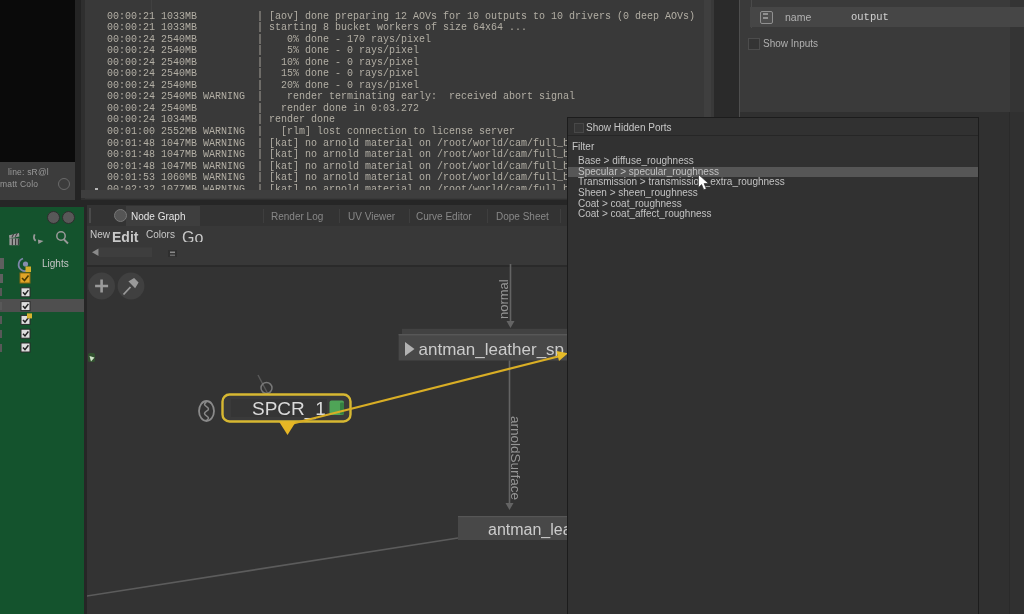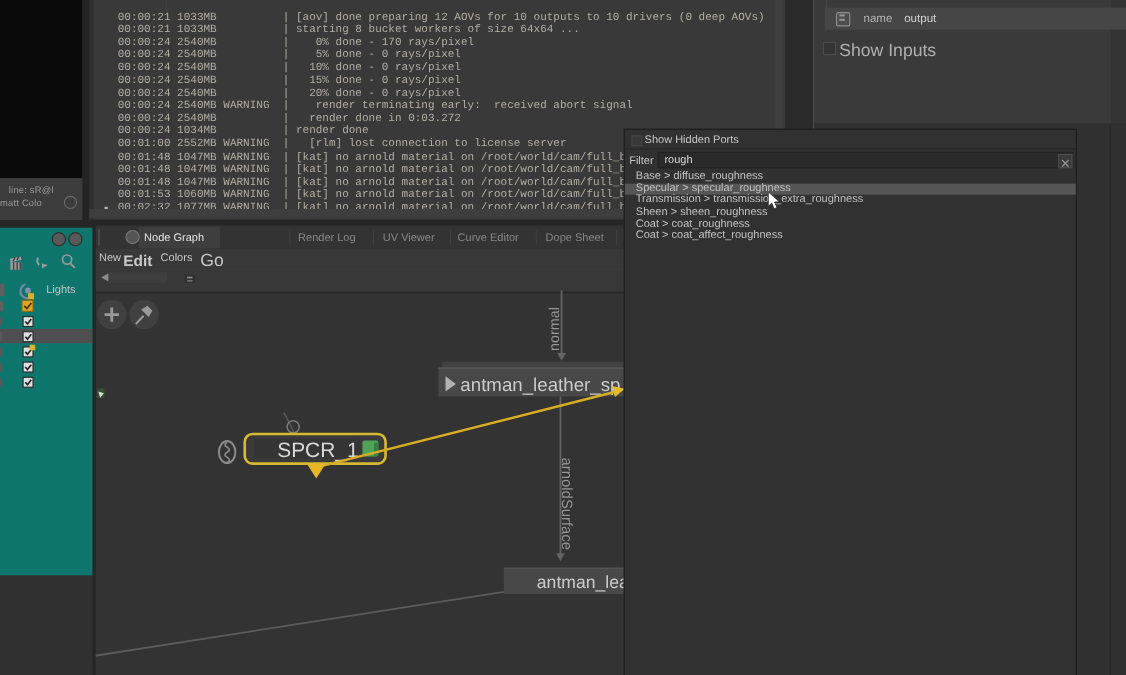--- a/index.html
+++ b/index.html
@@ -15,24 +15,24 @@
   <div class="abs" style="left:1010px;top:0;width:14px;height:112px;background:#343434;"></div>
   <div class="abs" style="left:739px;top:0;width:1px;height:200px;background:#4e4e4e;"></div>
   <div class="abs" style="left:751px;top:0;width:1px;height:28px;background:#4a4a4a;"></div>
   <div class="abs" style="left:1009px;top:112px;width:1px;height:502px;background:#2a2a2a;"></div>
 
   <div class="abs" style="left:750px;top:7px;width:274px;height:20px;background:#464646;"></div>
   <div class="abs" style="left:760px;top:10.5px;width:11px;height:11px;border:1px solid #909090;border-radius:2px;background:#4e4e4e;"></div>
   <div class="abs" style="left:763px;top:13px;width:5px;height:2px;background:#909090;"></div>
   <div class="abs" style="left:763px;top:17px;width:5px;height:2px;background:#909090;"></div>
   <div class="abs" style="left:785px;top:11px;font-size:10.5px;color:#b2b2b2;">name</div>
-  <div class="abs" style="left:822px;top:11px;font-size:10.5px;color:#d2d2d2;">output</div>
+  <div class="abs" style="left:851px;top:11px;font-size:10.5px;color:#d2d2d2;font-family:Liberation Mono, monospace;">output</div>
 
   <div class="abs" style="left:748px;top:38px;width:10px;height:10px;background:#343434;border:1px solid #4c4c4c;"></div>
-  <div class="abs" style="left:763px;top:37.5px;font-size:16px;color:#b0b0b0;">Show Inputs</div>
+  <div class="abs" style="left:763px;top:37.5px;font-size:10px;color:#b0b0b0;">Show Inputs</div>
 
   <div class="abs" style="left:0;top:0;width:75px;height:162px;background:#0a0a0a;"></div>
   <div class="abs" style="left:0;top:162px;width:75px;height:38px;background:#3c3c3c;"></div>
   <div class="abs" style="left:8px;top:167px;font-size:8.5px;color:#9a9a9a;letter-spacing:0.2px;">line: sR@l</div>
   <div class="abs" style="left:0px;top:179px;font-size:8.5px;color:#9a9a9a;letter-spacing:0.2px;">matt Colo</div>
   <div class="abs" style="left:58px;top:178px;width:10px;height:10px;border:1px solid #6a6a6a;border-radius:50%;"></div>
 
   <div class="abs" style="left:81px;top:0;width:633px;height:199px;background:#393939;overflow:hidden;">
     <div class="abs" style="left:0;top:0;width:4px;height:199px;background:#2f2f2f;"></div>
     <div class="abs" style="left:69.5px;top:0;width:1px;height:188px;background:#414141;"></div>
@@ -55,21 +55,21 @@
 00:02:32 1077MB WARNING  | [kat] no arnold material on /root/world/cam/full_body_</pre>
     <div class="abs" style="left:14px;top:187.5px;width:3px;height:3px;background:#b5b5b5;"></div>
     <div class="abs" style="left:0px;top:190px;width:633px;height:8px;background:#3e3e3e;"></div>
   </div>
 
   <div class="abs" style="left:75px;top:0;width:6px;height:207px;background:#242424;"></div>
   <div class="abs" style="left:714px;top:0;width:25px;height:200px;background:#2a2a2a;"></div>
   <div class="abs" style="left:0;top:200px;width:740px;height:7px;background:#262626;"></div>
   <div class="abs" style="left:84px;top:207px;width:3px;height:407px;background:#262626;"></div>
 
-  <div class="abs" style="left:0;top:207px;width:84px;height:316px;background:#0f766e;">
+  <div class="abs" style="left:0;top:207px;width:84px;height:407px;background:#14532d;">
 
     <div class="abs" style="left:47px;top:4px;width:11px;height:11px;border-radius:50%;background:#585858;border:1px solid #2e2e2e;"></div>
     <div class="abs" style="left:62px;top:4px;width:11px;height:11px;border-radius:50%;background:#585858;border:1px solid #2e2e2e;"></div>
 
     <svg class="abs" style="left:0;top:20px;" width="84" height="30" viewBox="0 0 84 30">
       <path d="M9 8.3 L19 6.1 L19.4 9.4 L9.4 11.4 Z" fill="#9a9a9a"></path>
       <path d="M11.8 10.4 l2 -3.6 M15.3 9.7 l2 -3.6" stroke="#3d3d3d" stroke-width="1.1"></path>
       <rect x="9.4" y="11.4" width="9.8" height="6.8" fill="#9a9a9a"></rect>
       <path d="M12.4 11.4 v6.8 M15.6 11.4 v6.8 M18.4 11.4 v6.8" stroke="#3d3d3d" stroke-width="1.2"></path>
       <path d="M34.7 7.3 q-2 4 1 6.5" stroke="#9a9a9a" stroke-width="1.8" fill="none"></path>
@@ -198,28 +198,20 @@
       <path d="M206.5 402 q-4 2.3 0 4.6 q4 2.3 0 4.6 q-4 2.3 0 4.6 q4 2.3 0 4.6" stroke="#8a8a8a" stroke-width="1.5" fill="none"></path>
       <path d="M279 421.5 h17 l-8.5 13.5 z" fill="#e6b625"></path>
     </g>
   </svg>
 
   <div class="abs" style="left:567px;top:117px;width:410px;height:497px;background:#313131;border:1px solid #1c1c1c;">
     <div class="abs" style="left:6px;top:5px;width:8px;height:8px;background:#373737;border:1px solid #484848;"></div>
     <div class="abs" style="left:18px;top:4px;font-size:10px;color:#c8c8c8;">Show Hidden Ports</div>
     <div class="abs" style="left:0;top:16.5px;width:410px;height:1px;background:#262626;"></div>
     <div class="abs" style="left:4px;top:23px;font-size:10px;color:#c8c8c8;">Filter</div>
-    <div class="abs" style="left:30px;top:20px;width:376px;height:13px;background:#2a2a2a;border:1px solid #222222;">
-      <div class="abs" style="left:5px;top:1px;font-size:10px;color:#d8d8d8;">rough</div>
-      <div class="abs" style="left:363px;top:1px;width:11px;height:11px;background:#3a3a3a;border:1px solid #4e4e4e;">
-        <svg width="11" height="11">
-            <path d="M2.5 2.5 l6 6 M8.5 2.5 l-6 6" stroke="#909090" stroke-width="1.3"></path>
-          </svg>
-      </div>
-    </div>
     <div class="abs" style="left:0;top:48.5px;width:410px;height:10.8px;background:#565656;"></div>
     <div class="abs" style="left:10px;top:37.8px;font-size:10px;color:#c2c2c2;line-height:10.7px;white-space:pre;">Base &gt; diffuse_roughness
 Specular &gt; specular_roughness
 Transmission &gt; transmission_extra_roughness
 Sheen &gt; sheen_roughness
 Coat &gt; coat_roughness
 Coat &gt; coat_affect_roughness</div>
   </div>
 
   <svg class="abs" style="left:696.5px;top:173.5px;" width="16" height="18" viewBox="0 0 16 18">

